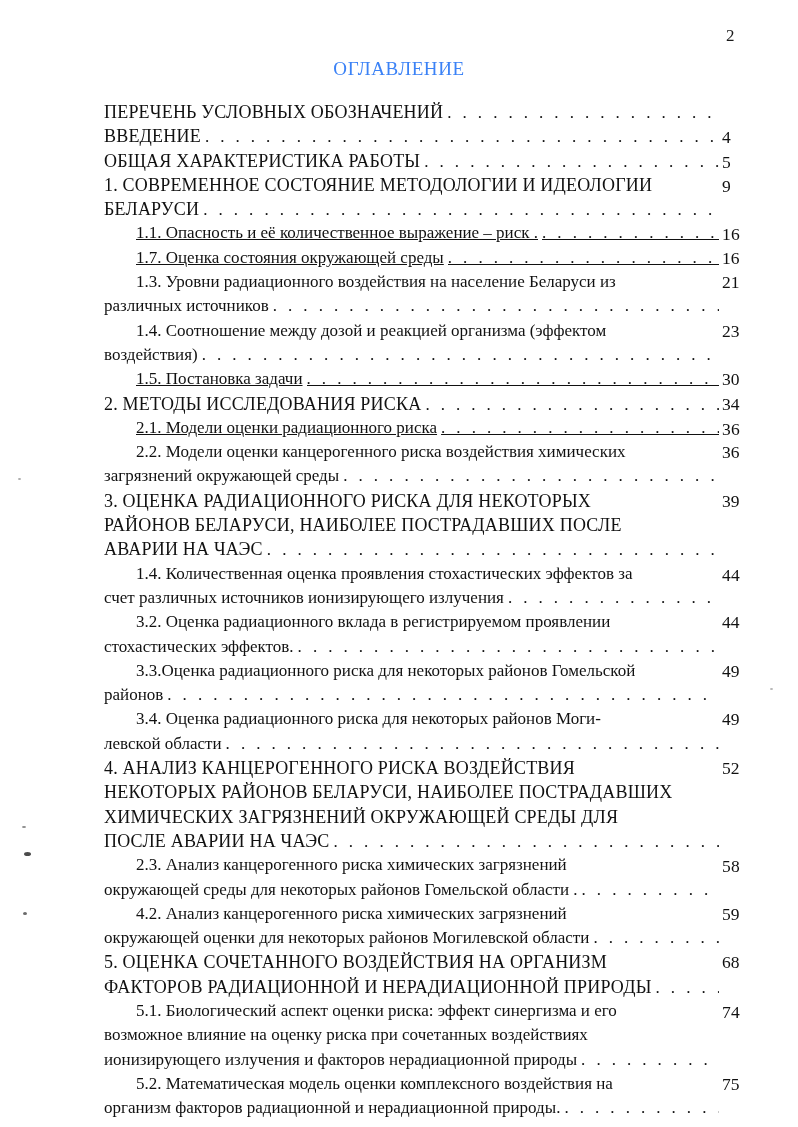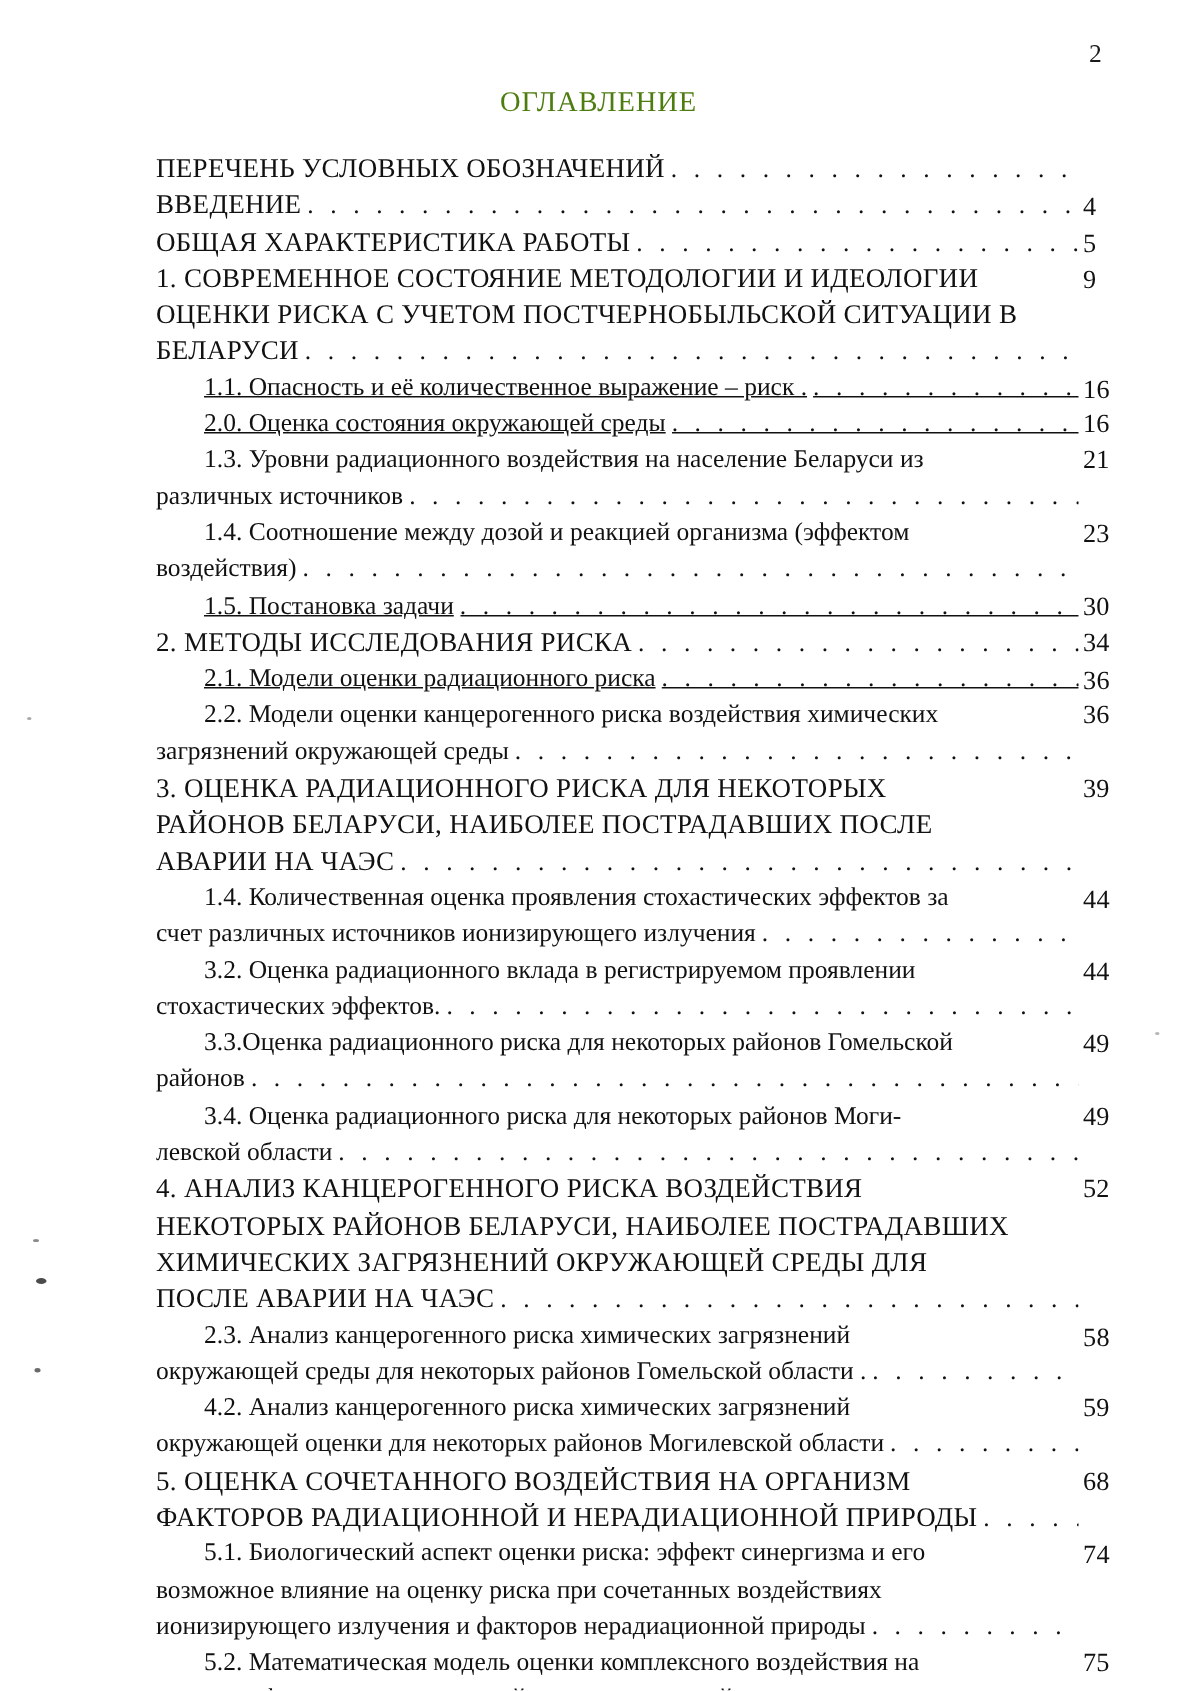--- a/index.html
+++ b/index.html
@@ -24,21 +24,21 @@
     color: #1a1a1a;
   }
   .doc-title {
     position: absolute;
     top: 58px;
     left: 0;
     width: 798px;
     text-align: center;
     font-size: 19px;
     letter-spacing: 0.6px;
-    color: #4d7c0f;
+    color: #3b82f6;
   }
   .toc {
     position: absolute;
     top: 100px;
     left: 104px;
     width: 694px;
   }
   .toc-entry {
     position: relative;
     width: 620px;
@@ -139,43 +139,40 @@
             <span class="leader-dots"></span>
           </div>
           <span class="pagenum">9</span>
         </div>
       </div>
       <div class="toc-entry lvl1">
         <div class="toc-line">
           <div class="stretch">1.  СОВРЕМЕННОЕ  СОСТОЯНИЕ  МЕТОДОЛОГИИ  И  ИДЕОЛОГИИ</div>
         </div>
         <div class="toc-line">
-          <div class="stretch">ОЦЕНКИ РИСКА С УЧЕТОМ ПОСТЧЕРНОБЫЛЬСКОЙ СИТУАЦИИ В</div>
-        </div>
-        <div class="toc-line">
           <div class="leader-row">
             <span class="leader-text">БЕЛАРУСИ</span>
             <span class="leader-dots"></span>
           </div>
           <span class="pagenum">16</span>
         </div>
       </div>
       <div class="toc-entry lvl2">
         <div class="toc-line">
           <div class="leader-row indented">
             <span class="leader-text">1.1. Опасность и её количественное выражение – риск .</span>
             <span class="leader-dots"></span>
           </div>
           <span class="pagenum">16</span>
         </div>
       </div>
       <div class="toc-entry lvl2">
         <div class="toc-line">
           <div class="leader-row indented">
-            <span class="leader-text">2.0. Оценка состояния окружающей среды</span>
+            <span class="leader-text">1.7. Оценка состояния окружающей среды</span>
             <span class="leader-dots"></span>
           </div>
           <span class="pagenum">21</span>
         </div>
       </div>
       <div class="toc-entry lvl2">
         <div class="toc-line">
           <div class=" indent">1.3.  Уровни  радиационного  воздействия  на  население  Беларуси  из</div>
         </div>
         <div class="toc-line">

